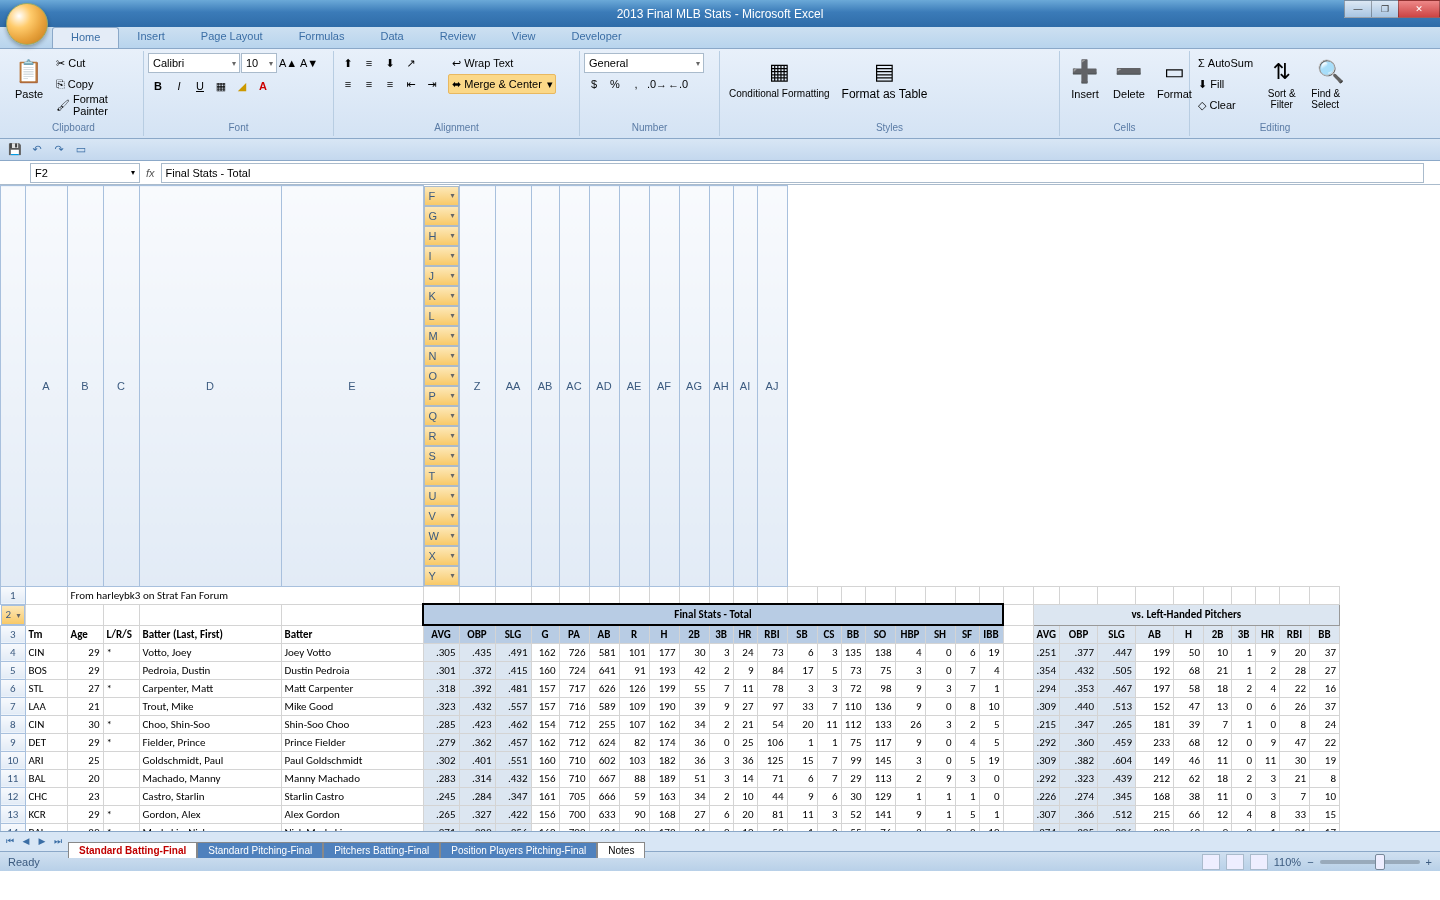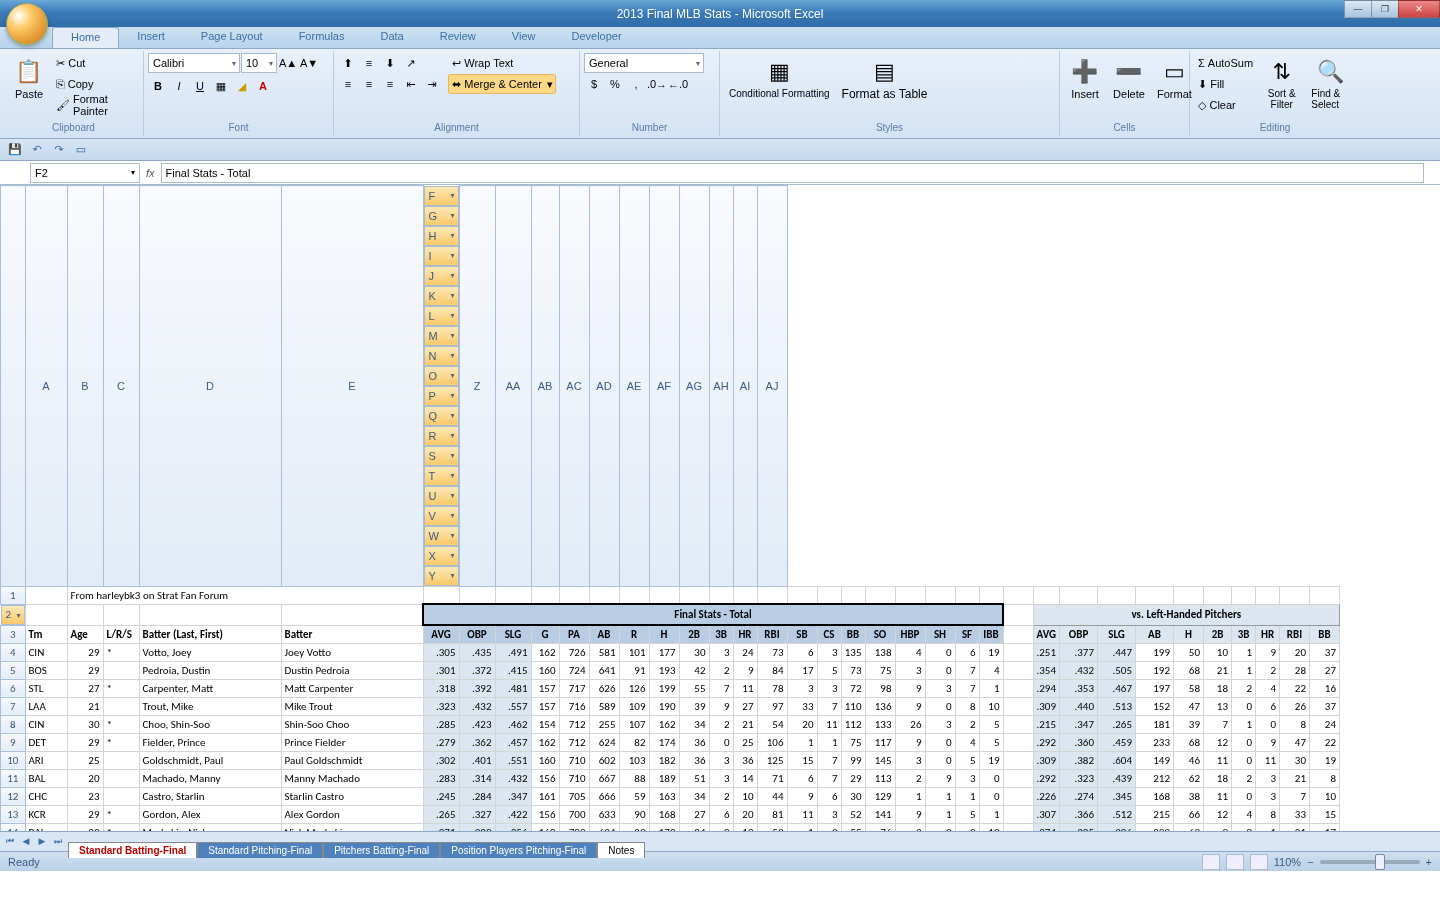--- a/index.html
+++ b/index.html
@@ -544,21 +544,21 @@
           <td class="num">4</td>
           <td class="num">22</td>
           <td class="num">16</td>
         </tr>
         <tr>
           <td class="rowh">7</td>
           <td>LAA</td>
           <td class="num">21</td>
           <td></td>
           <td>Trout, Mike</td>
-          <td>Mike Trout</td>
+          <td>Mike Good</td>
           <td class="data-blue num">.323</td>
           <td class="data-blue num">.432</td>
           <td class="data-blue num">.557</td>
           <td class="num">157</td>
           <td class="num">716</td>
           <td class="num">589</td>
           <td class="num">109</td>
           <td class="num">190</td>
           <td class="num">39</td>
           <td class="num">9</td>

